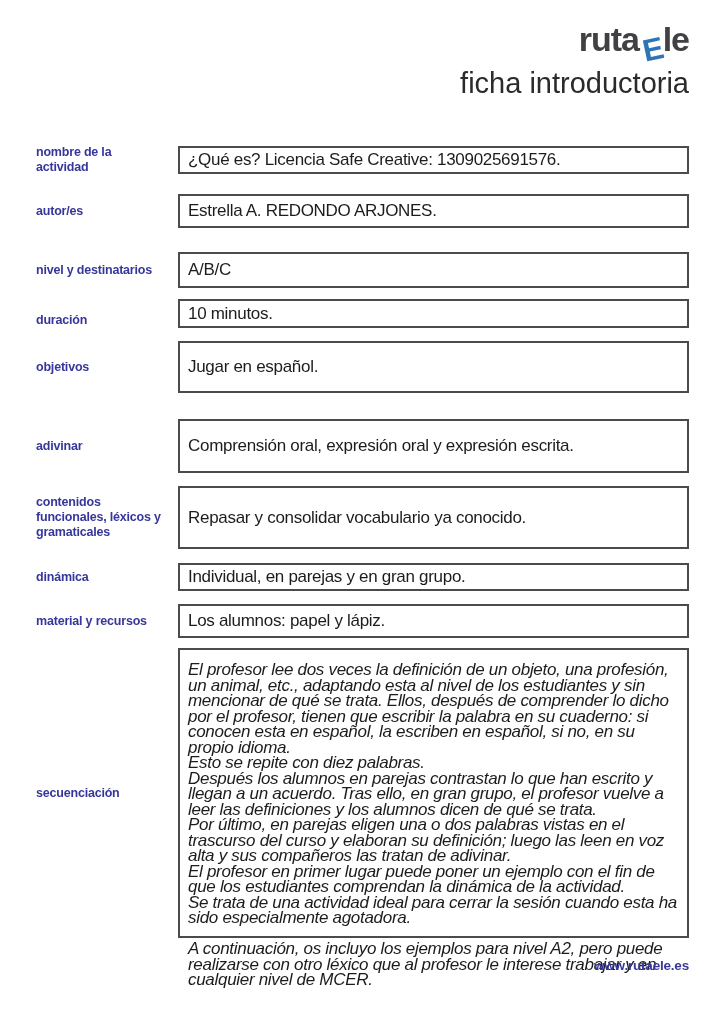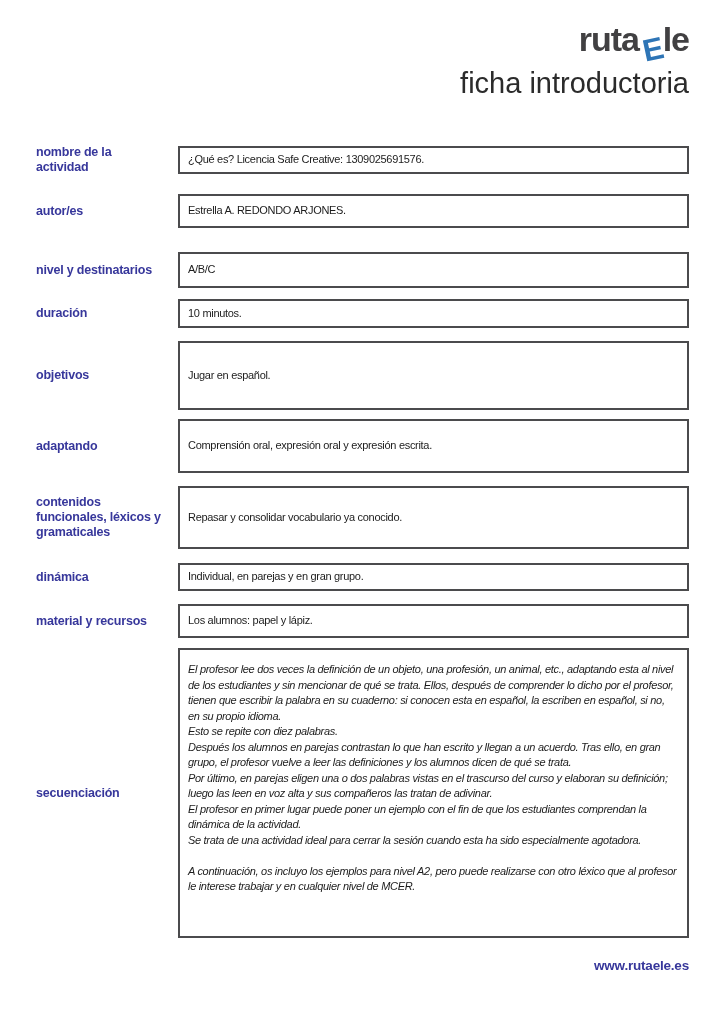--- a/index.html
+++ b/index.html
@@ -70,30 +70,30 @@
     flex: 1;
     align-self: stretch;
     border: 2px solid #4b4b4d;
     display: flex;
     align-items: center;
     padding: 0 8px;
     box-sizing: border-box;
     background: #ffffff;
   }
   .row .box .value {
-    font-size: 11px;
+    font-size: 17px;
     line-height: 15.5px;
     color: #1c1c1c;
     letter-spacing: -0.3px;
   }
   .row-1  { top: 146px; height: 28px; }
   .row-2  { top: 194px; height: 34px; }
   .row-3  { top: 252px; height: 36px; }
-  .row-4  { top: 299px; height: 29px; }
-  .row-5  { top: 341px; height: 69px; }
+  .row-4  { top: 299px; height: 29px; align-items: flex-end; }
+  .row-5  { top: 341px; height: 52px; }
   .row-6  { top: 419px; height: 54px; }
   .row-7  { top: 486px; height: 63px; }
   .row-8  { top: 563px; height: 28px; }
   .row-9  { top: 604px; height: 34px; }
   .row-10 { top: 648px; height: 290px; }
   .row-10 .box {
     align-items: flex-start;
     padding-top: 12px;
     font-style: italic;
   }
@@ -154,21 +154,21 @@
   </div>
 
   <div class="row row-5">
     <div class="label">objetivos</div>
     <div class="box">
       <div class="value">Jugar en español.</div>
     </div>
   </div>
 
   <div class="row row-6">
-    <div class="label">adaptando</div>
+    <div class="label">adivinar</div>
     <div class="box">
       <div class="value">Comprensión oral, expresión oral y expresión escrita.</div>
     </div>
   </div>
 
   <div class="row row-7">
     <div class="label">contenidos funcionales, léxicos y gramaticales</div>
     <div class="box">
       <div class="value">Repasar y consolidar vocabulario ya conocido.</div>
     </div>

